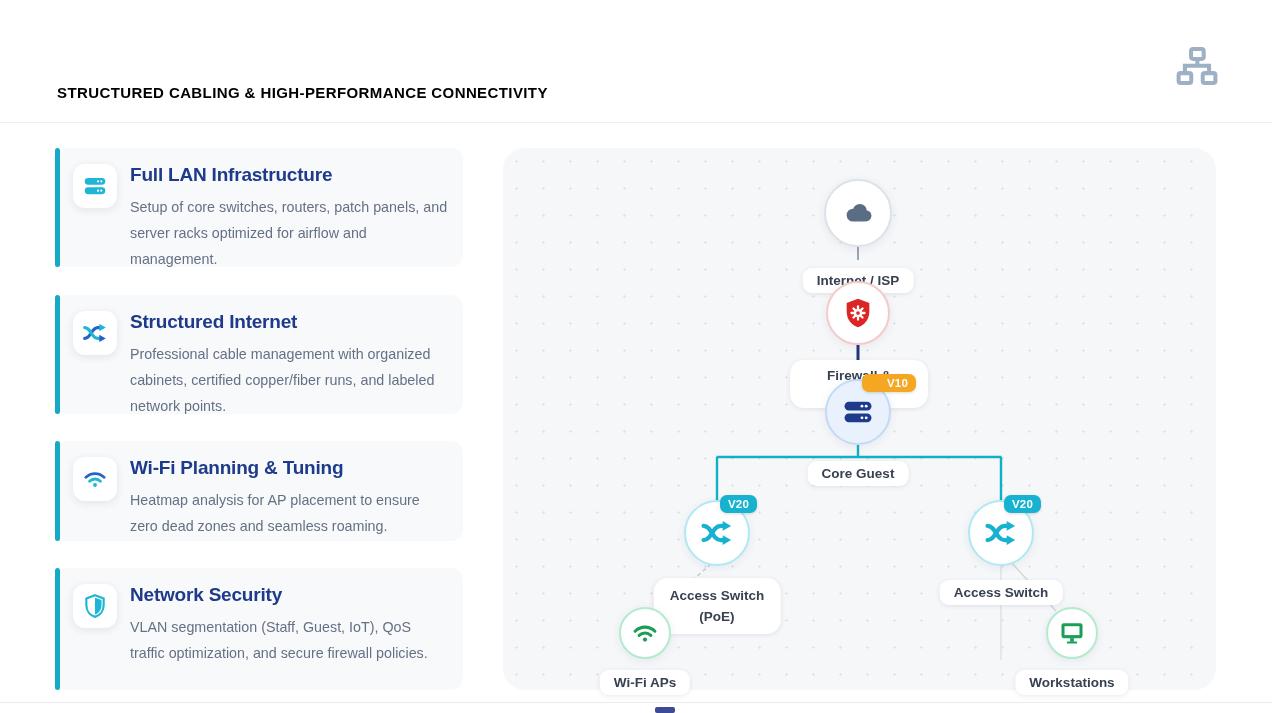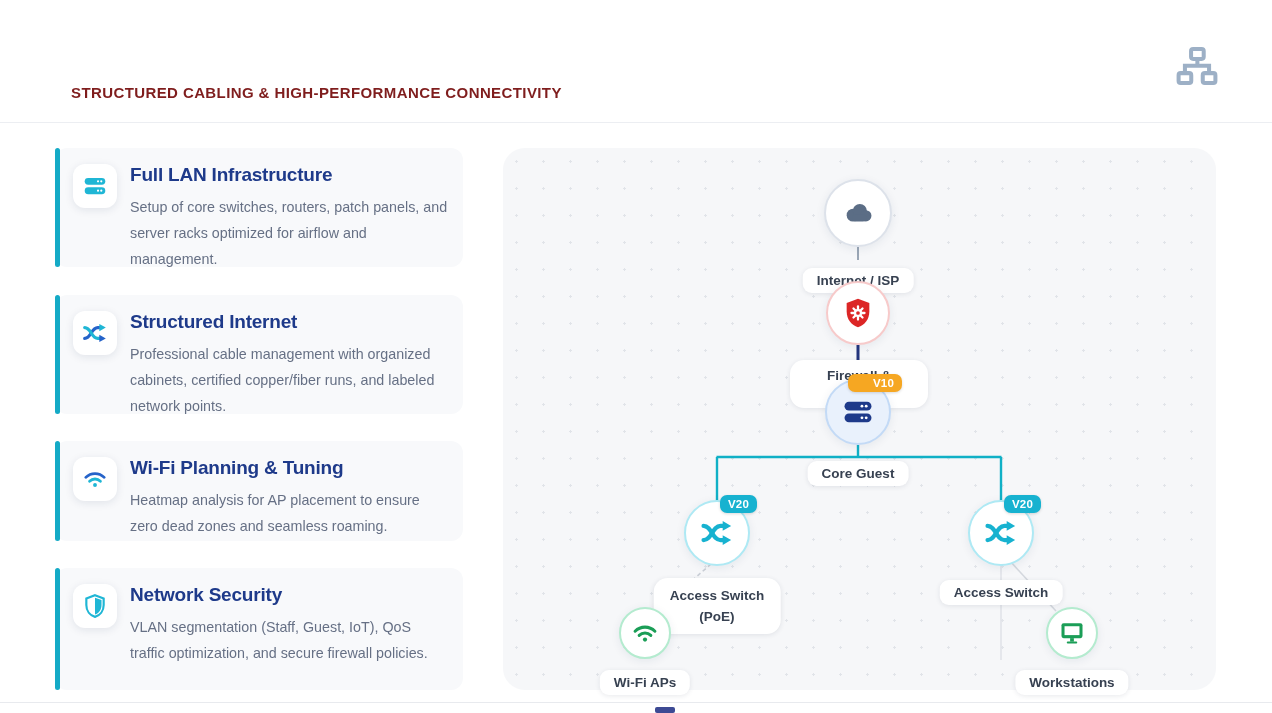--- a/index.html
+++ b/index.html
@@ -9,22 +9,22 @@
     background:#ffffff; position:relative; overflow:hidden;
   }
 
   
   .header { position:absolute; left:0; top:0; width:1272px; height:122px; background:#fff; }
   .header-title {
     position:absolute; left:56px; top:26px;
     font-size:40px; font-weight:800; letter-spacing:-0.5px; color:#1e3a8a;
   }
   .header-subtitle {
-    position:absolute; left:71px; top:84px;
-    font-size:15px; font-weight:700; letter-spacing:0.4px; color:#7f1d1d;
+    position:absolute; left:57px; top:84px;
+    font-size:15px; font-weight:700; letter-spacing:0.4px; color:#000000;
   }
   .header-net-icon { position:absolute; left:1174px; top:44px; width:46px; height:46px; color:#9db0c6; }
   .header-divider { position:absolute; left:0; top:122px; width:1272px; height:1px; background:#eceef2; }
 
   
   .card {
     position:absolute; left:55px; width:408px;
     background:#f8f9fb; border-radius:12px;
   }
   .card-accent {
@@ -92,21 +92,21 @@
   .node svg { width:34px; height:34px; }
   .node-green svg { width:28px; height:28px; }
 
   .badge {
     position:absolute; z-index:4; color:#fff; font-size:11.5px; font-weight:800;
     padding:3px 8px; border-radius:7px; letter-spacing:0.2px;
     box-shadow:0 1px 3px rgba(0,0,0,.15);
   }
   .badge-orange { background:#f6a722; }
   .badge-cyan   { background:#17b2d0; }
-  #badge-core     { left:345px; top:226px;padding-left:25px; }
+  #badge-core     { left:359px; top:226px;padding-left:25px; }
   #badge-as-left  { left:217px; top:347px; }
   #badge-as-right { left:501px; top:347px; }
 
   
   .footer-divider { position:absolute; left:0; top:702px; width:1272px; height:1px; background:#e8eaee; }
   .footer-dash { position:absolute; left:655px; top:707px; width:20px; height:6px; border-radius:2px; background:#3d4a94; }
 </style>
 </head>
 <body>
 

